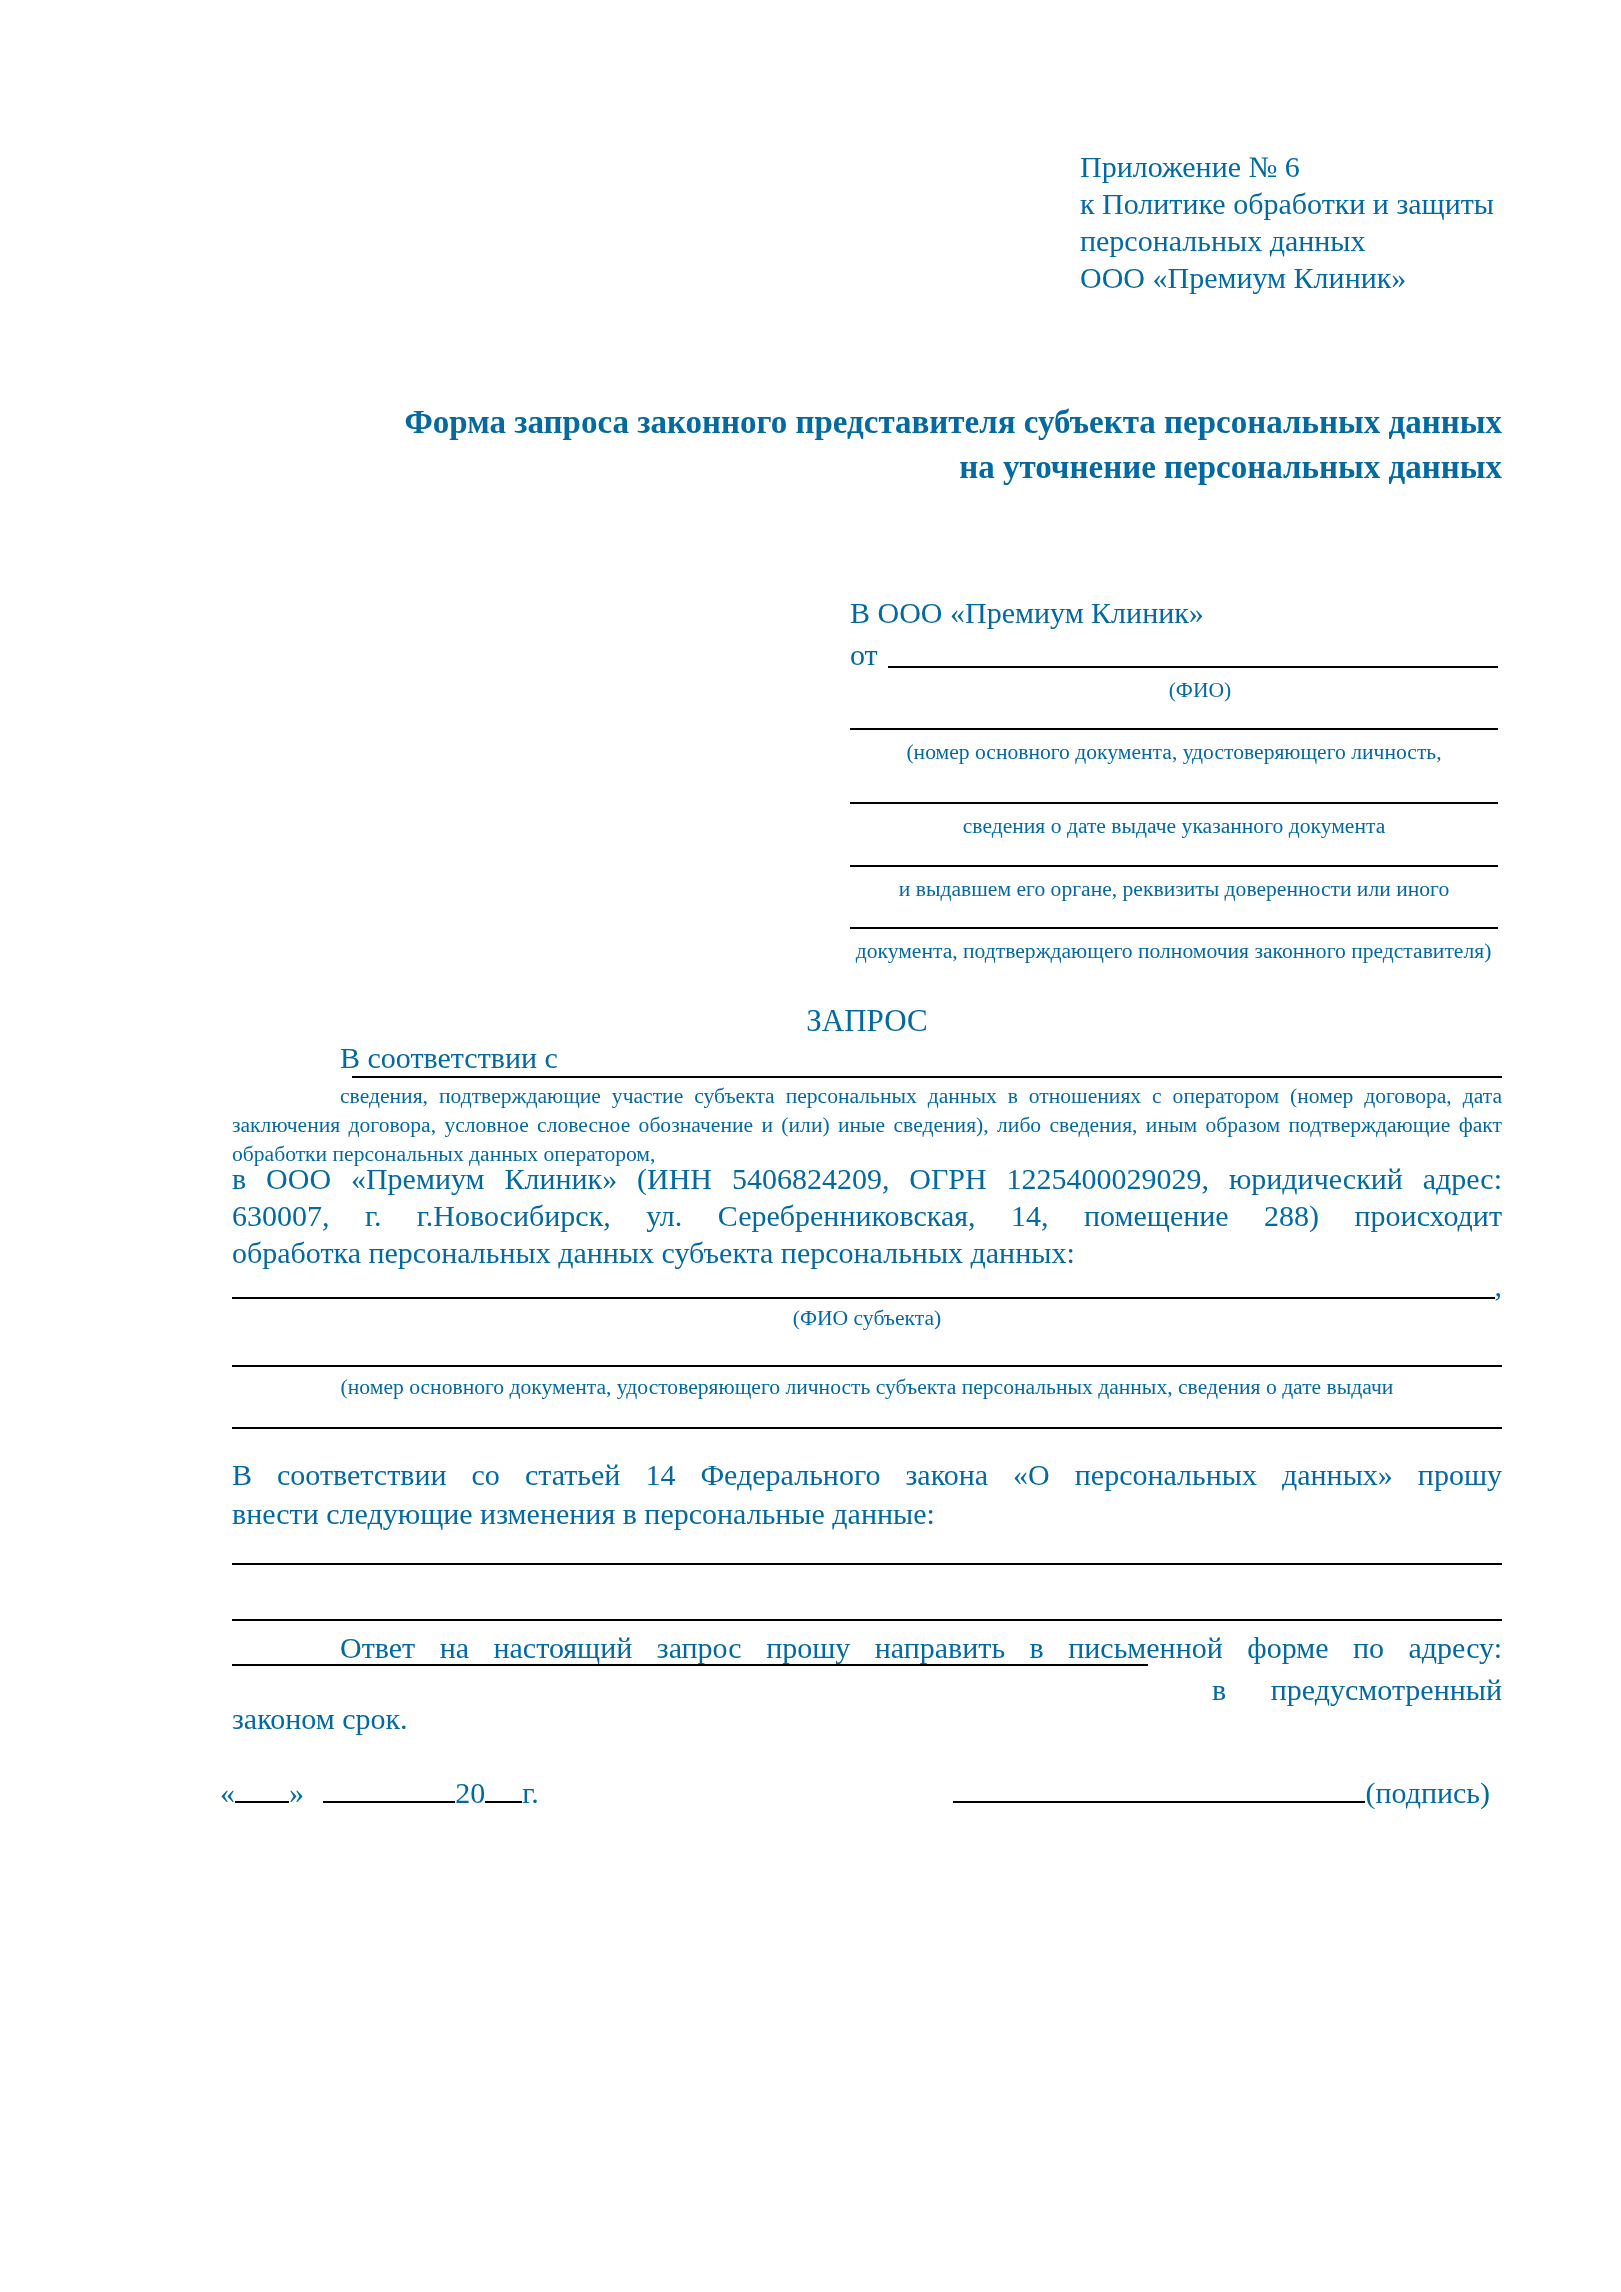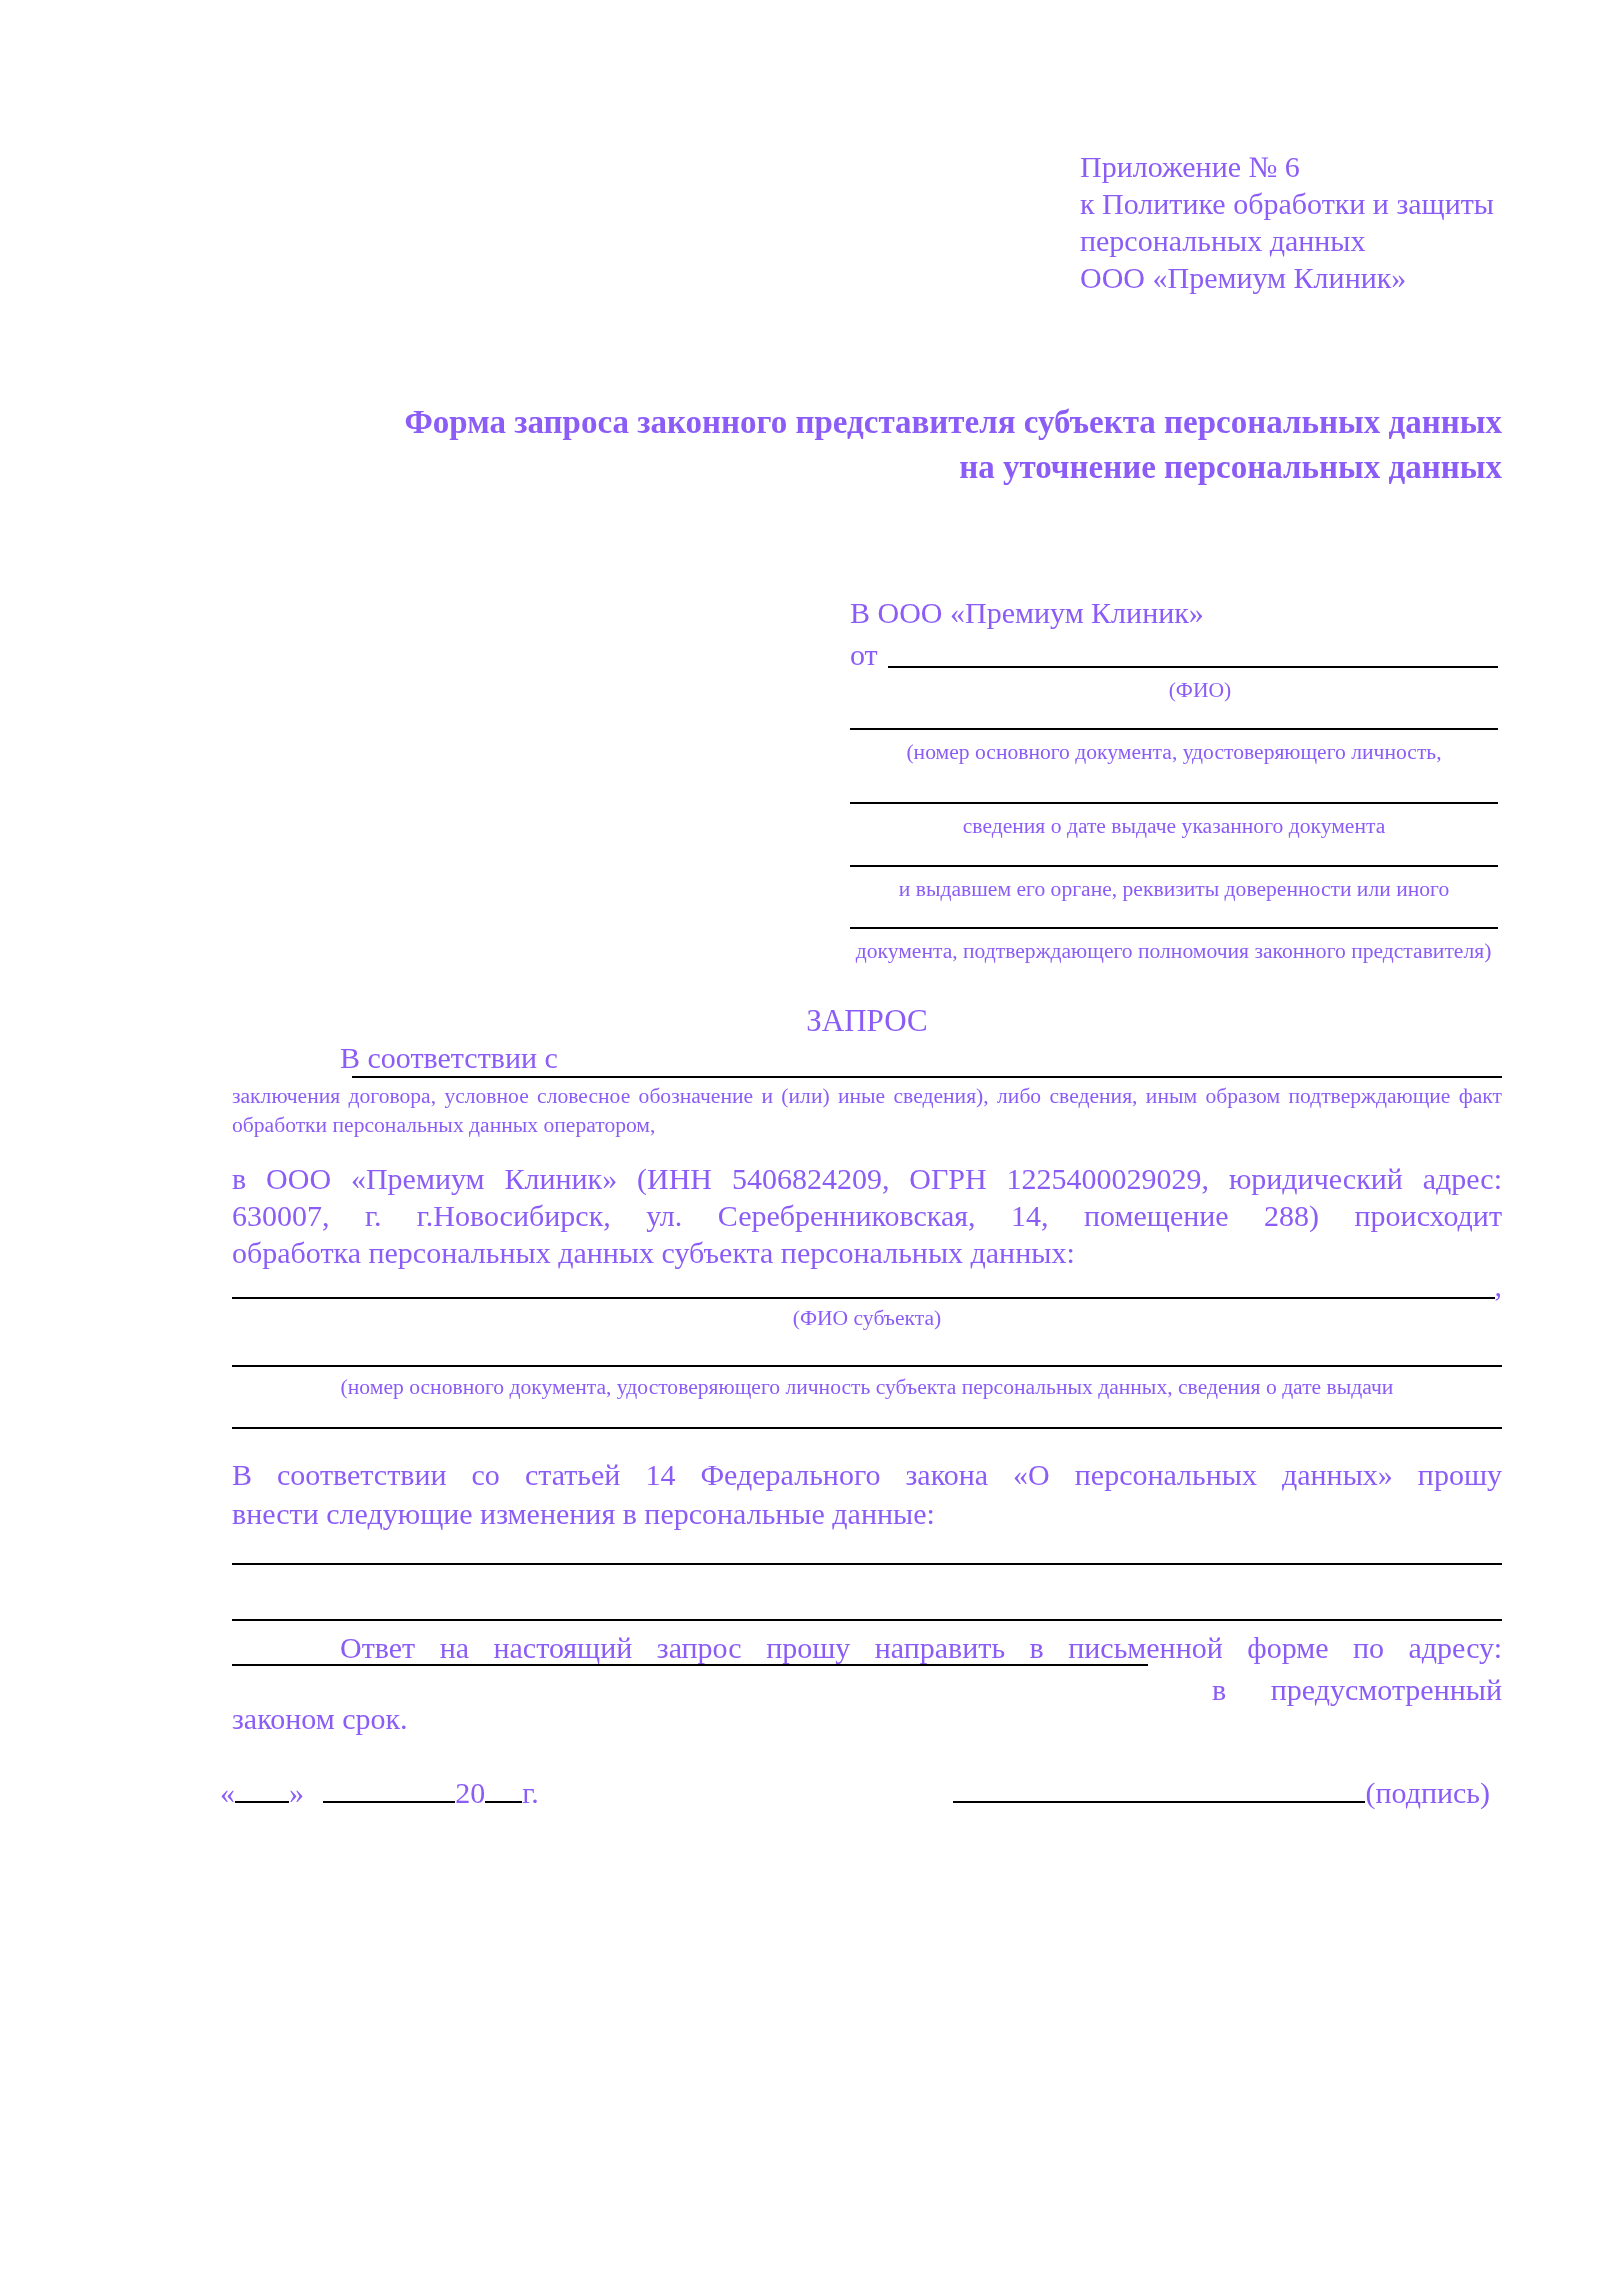--- a/index.html
+++ b/index.html
@@ -1,17 +1,17 @@
 <!DOCTYPE html>
 <html><head>
 <meta charset="utf-8">
 <style>
   html,body{margin:0;padding:0;background:#ffffff;}
   .page{position:relative;width:1621px;height:2293px;background:#ffffff;
-        font-family:"Liberation Serif","DejaVu Serif",serif;color:#8b5cf6;overflow:hidden;}
+        font-family:"Liberation Serif","DejaVu Serif",serif;color:#0369a1;overflow:hidden;}
   .abs{position:absolute;}
   .b{font-weight:bold;}
   .center{text-align:center;}
   .jl{text-align:justify;text-align-last:justify;}
   .body31{font-size:30px;line-height:37px;}
   .small22{font-size:21.6px;line-height:29px;}
   .title34{font-size:33px;line-height:45px;}
   .flexrow{display:flex;align-items:baseline;}
   .fill{flex:1;border-bottom:2px solid #000;align-self:stretch;margin-bottom:4.9px;}
   .rule{border-bottom:2px solid #000;height:0;}
@@ -56,20 +56,21 @@
   <div class="abs small22 center" style="left:833px;top:937px;width:681px;">документа, подтверждающего полномочия законного представителя)</div>
 
   <div class="abs center" style="left:232px;top:1002px;width:1270px;font-size:31px;line-height:37px;">ЗАПРОС</div>
 
   <div class="abs body31 flexrow" style="left:232px;top:1039px;width:1270px;height:37px;padding-left:108px;box-sizing:border-box;flex-direction:column;">
     <span>В соответствии с</span>
     <span class="fill" style="margin-left:11.8px;"></span>
   </div>
 
   <div class="abs small22" style="left:232px;top:1082px;width:1270px;">
+    <div class="jl indent110">сведения, подтверждающие участие субъекта персональных данных в отношениях с оператором (номер договора, дата</div>
     <div class="jl">заключения договора, условное словесное обозначение и (или) иные сведения), либо сведения, иным образом подтверждающие факт</div>
     <div>обработки персональных данных оператором,</div>
   </div>
 
   <div class="abs body31" style="left:232px;top:1160px;width:1270px;">
     <div class="jl">в ООО «Премиум Клиник» (ИНН 5406824209, ОГРН 1225400029029, юридический адрес:</div>
     <div class="jl">630007, г. г.Новосибирск, ул. Серебренниковская, 14, помещение 288) происходит</div>
     <div>обработка персональных данных субъекта персональных данных:</div>
   </div>
 

